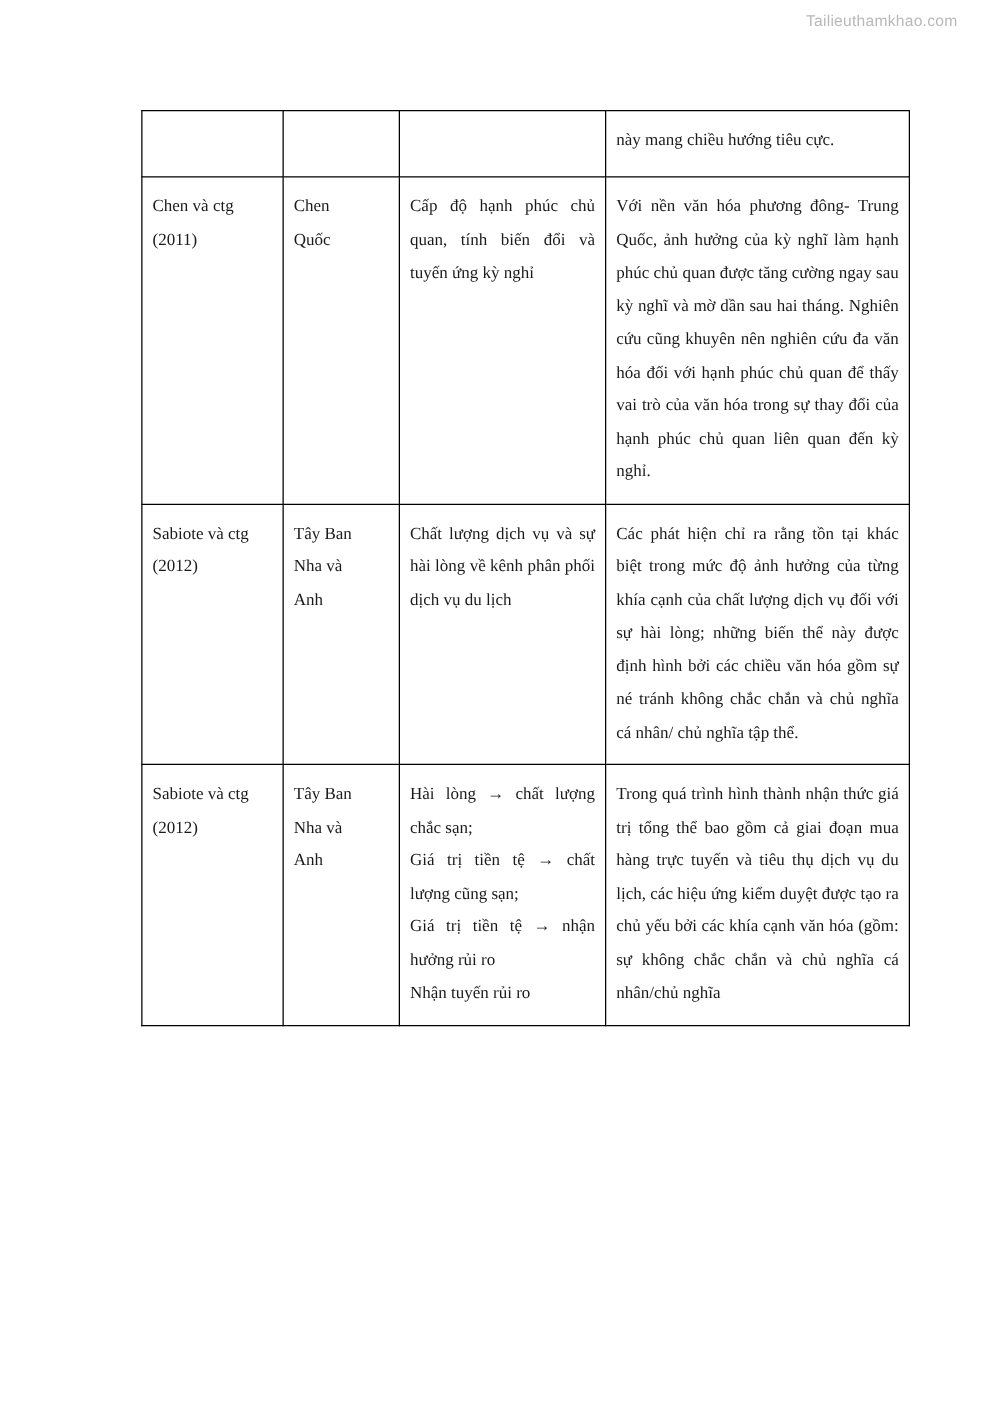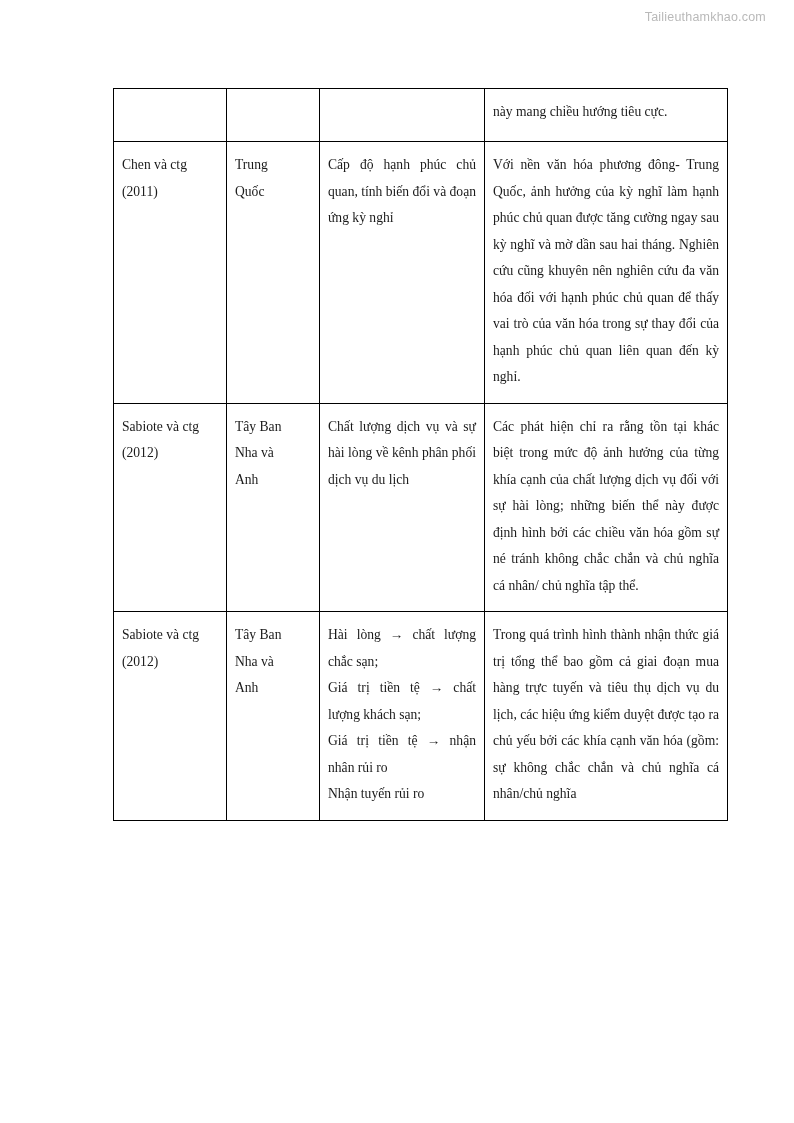--- a/index.html
+++ b/index.html
@@ -89,24 +89,24 @@
         <td class="cell-just empty-cell"></td>
         <td class="cell-just">này mang chiều hướng tiêu cực.</td>
       </tr>
 
       <tr>
         <td class="cell-center">
           <p>Chen và ctg</p>
           <p>(2011)</p>
         </td>
         <td class="cell-center">
-          <p>Trung</p>
+          <p>Chen</p>
           <p>Quốc</p>
         </td>
-        <td class="cell-just">Cấp độ hạnh phúc chủ quan, tính biến đổi và đoạn ứng kỳ nghỉ</td>
+        <td class="cell-just">Cấp độ hạnh phúc chủ quan, tính biến đổi và tuyến ứng kỳ nghỉ</td>
         <td class="cell-just">Với nền văn hóa phương đông- Trung Quốc, ảnh hưởng của kỳ nghĩ làm hạnh phúc chủ quan được tăng cường ngay sau kỳ nghĩ và mờ dần sau hai tháng. Nghiên cứu cũng khuyên nên nghiên cứu đa văn hóa đối với hạnh phúc chủ quan để thấy vai trò của văn hóa trong sự thay đổi của hạnh phúc chủ quan liên quan đến kỳ nghỉ.</td>
       </tr>
 
       <tr>
         <td class="cell-center">
           <p>Sabiote và ctg</p>
           <p>(2012)</p>
         </td>
         <td class="cell-center">
           <p>Tây Ban</p>
@@ -122,22 +122,22 @@
           <p>Sabiote và ctg</p>
           <p>(2012)</p>
         </td>
         <td class="cell-center">
           <p>Tây Ban</p>
           <p>Nha và</p>
           <p>Anh</p>
         </td>
         <td class="cell-just">
           <p>Hài lòng → chất lượng chắc sạn;</p>
-          <p>Giá trị tiền tệ → chất lượng khách sạn;</p>
-          <p>Giá trị tiền tệ → nhận nhân rủi ro</p>
+          <p>Giá trị tiền tệ → chất lượng cũng sạn;</p>
+          <p>Giá trị tiền tệ → nhận hưởng rủi ro</p>
           <p>Nhận tuyến rủi ro</p>
         </td>
         <td class="cell-just">Trong quá trình hình thành nhận thức giá trị tổng thể bao gồm cả giai đoạn mua hàng trực tuyến và tiêu thụ dịch vụ du lịch, các hiệu ứng kiểm duyệt được tạo ra chủ yếu bởi các khía cạnh văn hóa (gồm: sự không chắc chắn và chủ nghĩa cá nhân/chủ nghĩa</td>
       </tr>
 
     </tbody>
   </table>
 
 </div>
 

